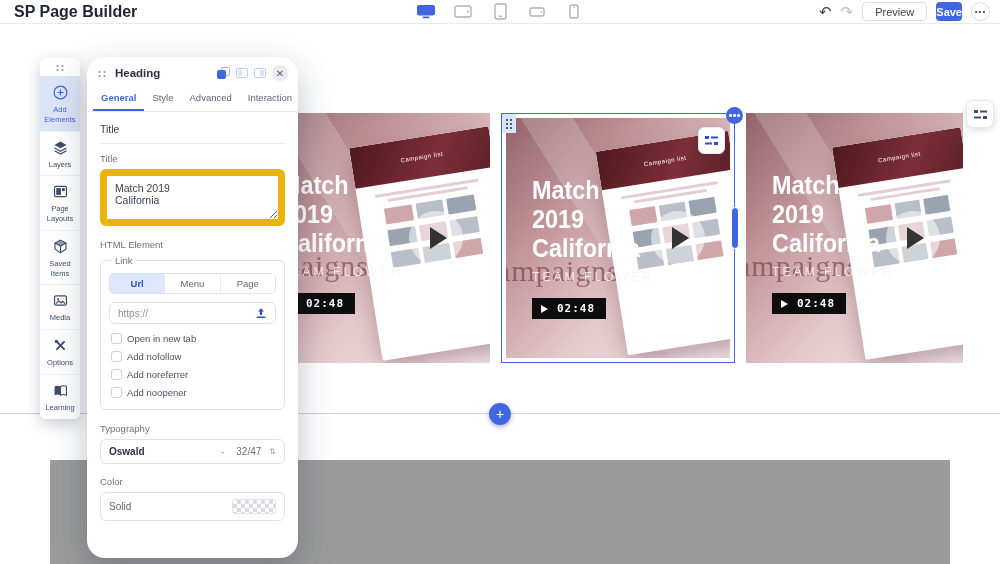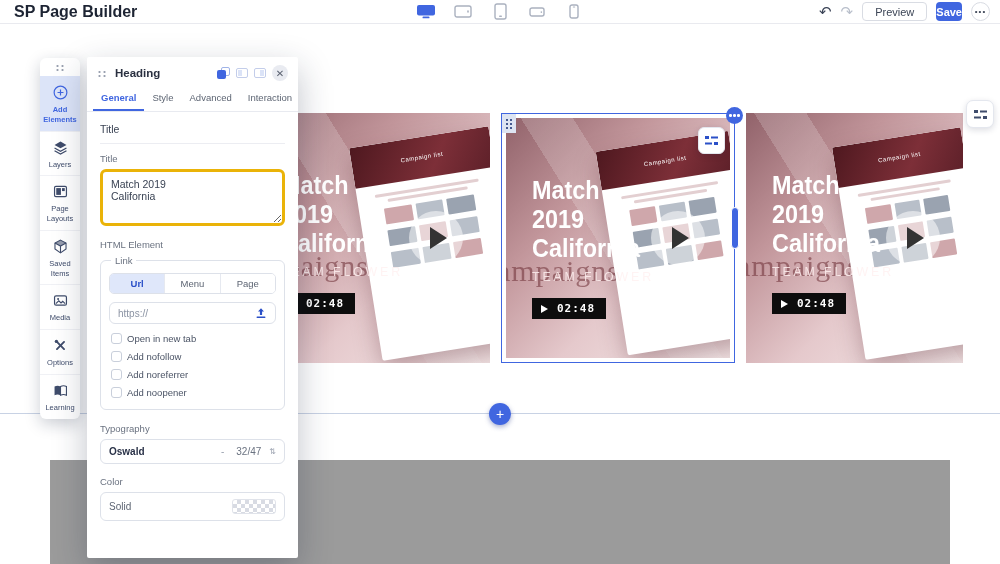--- a/index.html
+++ b/index.html
@@ -27,45 +27,45 @@
   .sidebar { position:absolute; left:40px; top:58px; width:40px; background:#fff; border-radius:6px;
              box-shadow:0 5px 16px rgba(20,30,60,.22); z-index:6; overflow:hidden; }
   .sb-handle { height:18px; display:flex; align-items:center; justify-content:center; cursor:grab; }
   .dots6 { width:11px; height:7px;
            background-image:radial-gradient(circle, #9aa1b0 1px, transparent 1.2px);
            background-size:5px 4px; }
   .sb-item { display:flex; flex-direction:column; align-items:center; padding:7px 2px 6px;
              border-top:1px solid #f0f1f5; cursor:pointer; }
   .sb-item .sb-label { font-size:7.5px; color:#3f4c6b; text-align:center; margin-top:4px; line-height:1.3; }
   .sb-item.active { background:#dce4f8; border-top-color:#dce4f8; }
-  .sb-item.active .sb-label { color:#4066e0;font-weight:bold; }
+  .sb-item.active .sb-label { color:#4066e0; }
   .sb-icon { width:17px; height:17px; color:#3f4c6b; }
   .sb-item.active .sb-icon { color:#4066e0; }
 
   
   .panel { position:absolute; left:87px; top:57px; width:211px; height:501px; background:#fff;
-           border-radius:2px; box-shadow:0 12px 34px rgba(25,35,60,.28); z-index:7; overflow:hidden; }
+           border-radius:18px; box-shadow:0 12px 34px rgba(25,35,60,.28); z-index:7; overflow:hidden; }
   .pn-header { display:flex; align-items:center; gap:7px; padding:8px 10px 6px; }
   .pn-title { font-size:11.5px; font-weight:bold; color:#2a3040; flex:1; }
   .pn-hicons { display:flex; align-items:center; gap:6px; }
   .ic-dup { position:relative; width:13px; height:12px; cursor:pointer; }
   .ic-dup .back { position:absolute; right:0; top:0; width:9px; height:9px; border:1.5px solid #9fb3e8; border-radius:2px; }
   .ic-dup .front{ position:absolute; left:0; bottom:0; width:9px; height:9px; background:#4066e0; border-radius:2px; }
   .ic-dock { width:12px; height:10px; border:1px solid #c3cdea; border-radius:2px; position:relative; cursor:pointer; }
   .ic-dock .half { position:absolute; top:1px; bottom:1px; width:4px; background:#dbe3f7; }
   .ic-dock.left .half { left:1px; } .ic-dock.right .half { right:1px; }
   .ic-close { width:16px; height:16px; border-radius:50%; background:#e9ebf1; color:#5a6170;
               font-size:10px; display:flex; align-items:center; justify-content:center; cursor:pointer; }
   .pn-tabs { display:flex; border-bottom:1px solid #e8eaf0; padding:0 6px; }
   .pn-tab { font-size:9.5px; color:#5d6573; padding:5px 8px 6px; cursor:pointer; white-space:nowrap; }
   .pn-tab.active { color:#4066e0; border-bottom:2px solid #4066e0; font-weight:bold; }
   .pn-body { padding:11px 13px 0; }
   .sec-title { font-size:10.5px; color:#3a4354; padding-bottom:8px; border-bottom:1px solid #ecedf2; margin-bottom:9px; }
   .fld-label { font-size:9.5px; color:#6a7280; margin:9px 0 5px; }
-  .ta-title { width:100%; height:57px; border:3px solid #eab308; border-radius:6px; padding:6px 8px;
+  .ta-title { width:100%; height:57px; border:7px solid #eab308; border-radius:6px; padding:6px 8px;
               font-family:"Liberation Sans", sans-serif; font-size:10.5px; color:#3a4354; resize:both; outline:none; }
   .hgroup { display:flex; gap:2px; border:1px solid #dde1e9; border-radius:6px; padding:3px; }
   .hbtn { flex:1; text-align:center; font-size:8px; color:#3a4354; border:1px solid #eef0f4;
           border-radius:3px; padding:4px 0; background:#fff; cursor:pointer; white-space:nowrap; }
   .hbtn.active { background:#c7d6f5; border-color:#c7d6f5; color:#2b50c8; font-weight:bold; }
   .linkset { border:1px solid #dde1e9; border-radius:6px; padding:7px 8px 4px; }
   .linkset legend { font-size:9.5px; color:#6a7280; padding:0 4px; margin-left:2px; }
   .ltabs { display:flex; border:1px solid #dde1e9; border-radius:5px; overflow:hidden; }
   .ltab { flex:1; text-align:center; font-size:9.5px; color:#5d6573; padding:4px 0; background:#fff; cursor:pointer; }
   .ltab + .ltab { border-left:1px solid #e6e9f0; }

